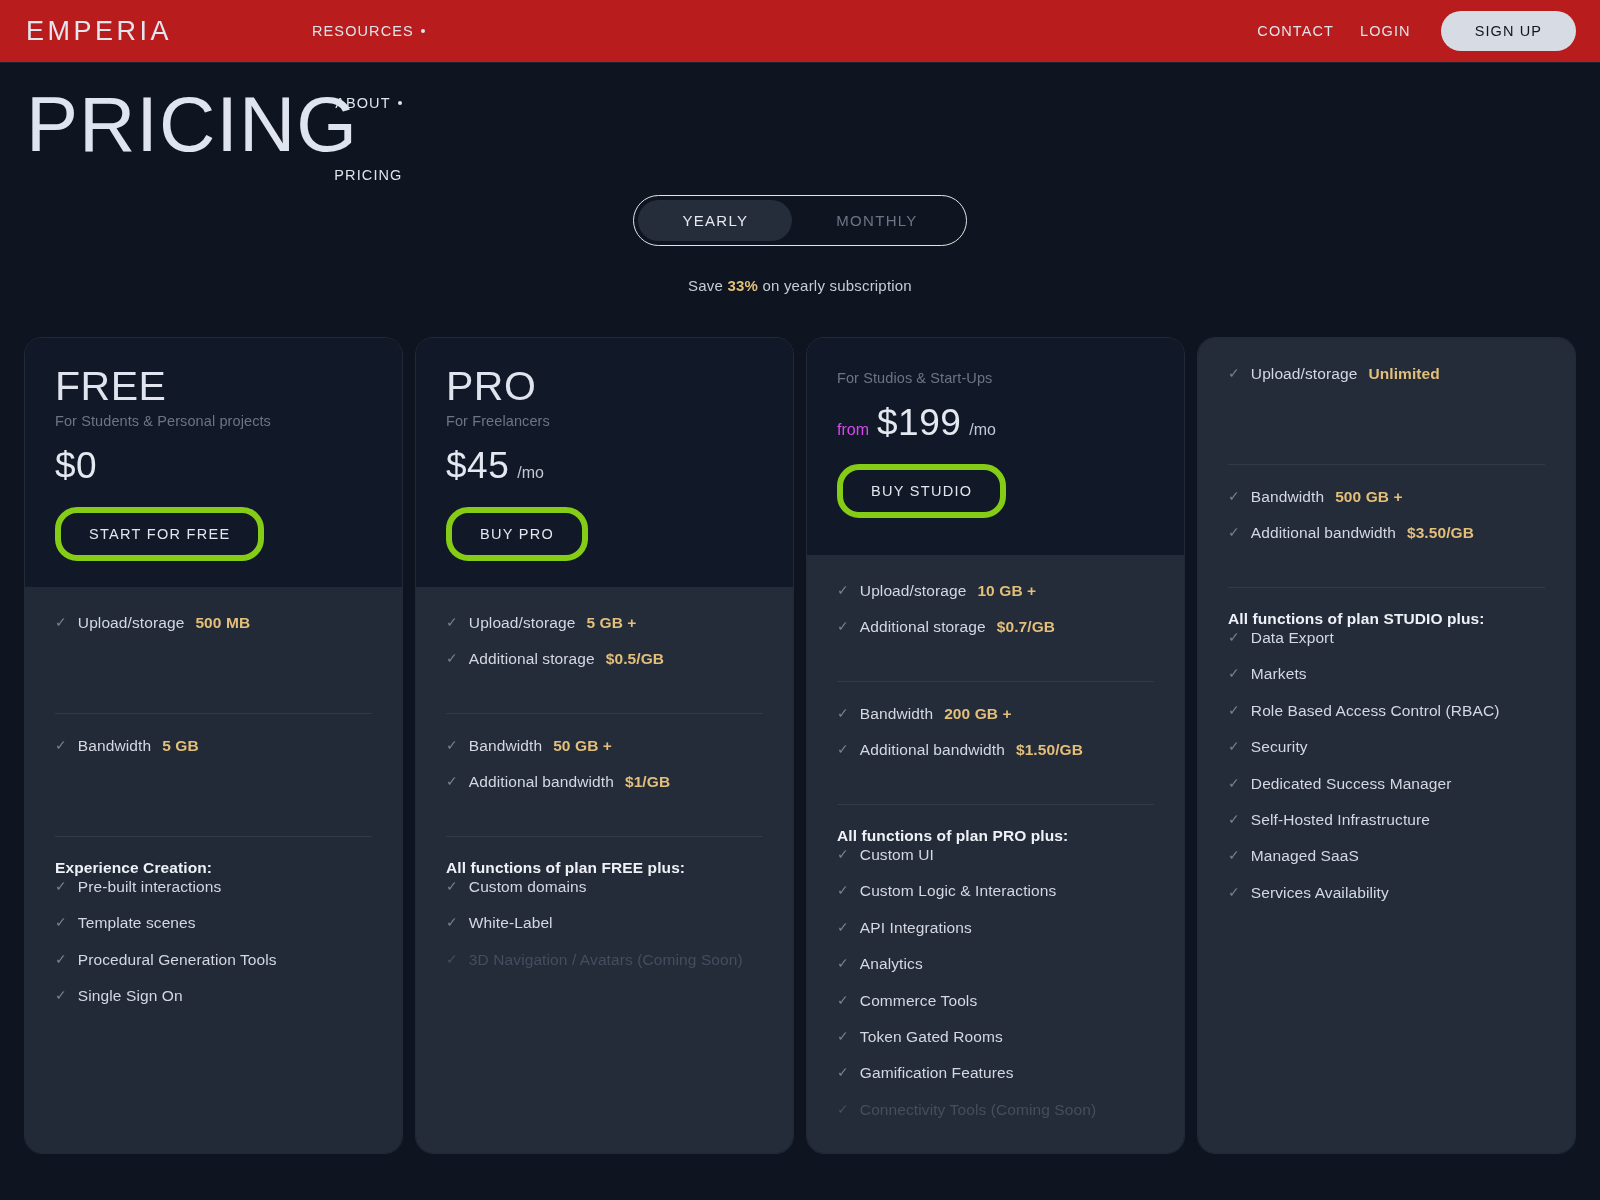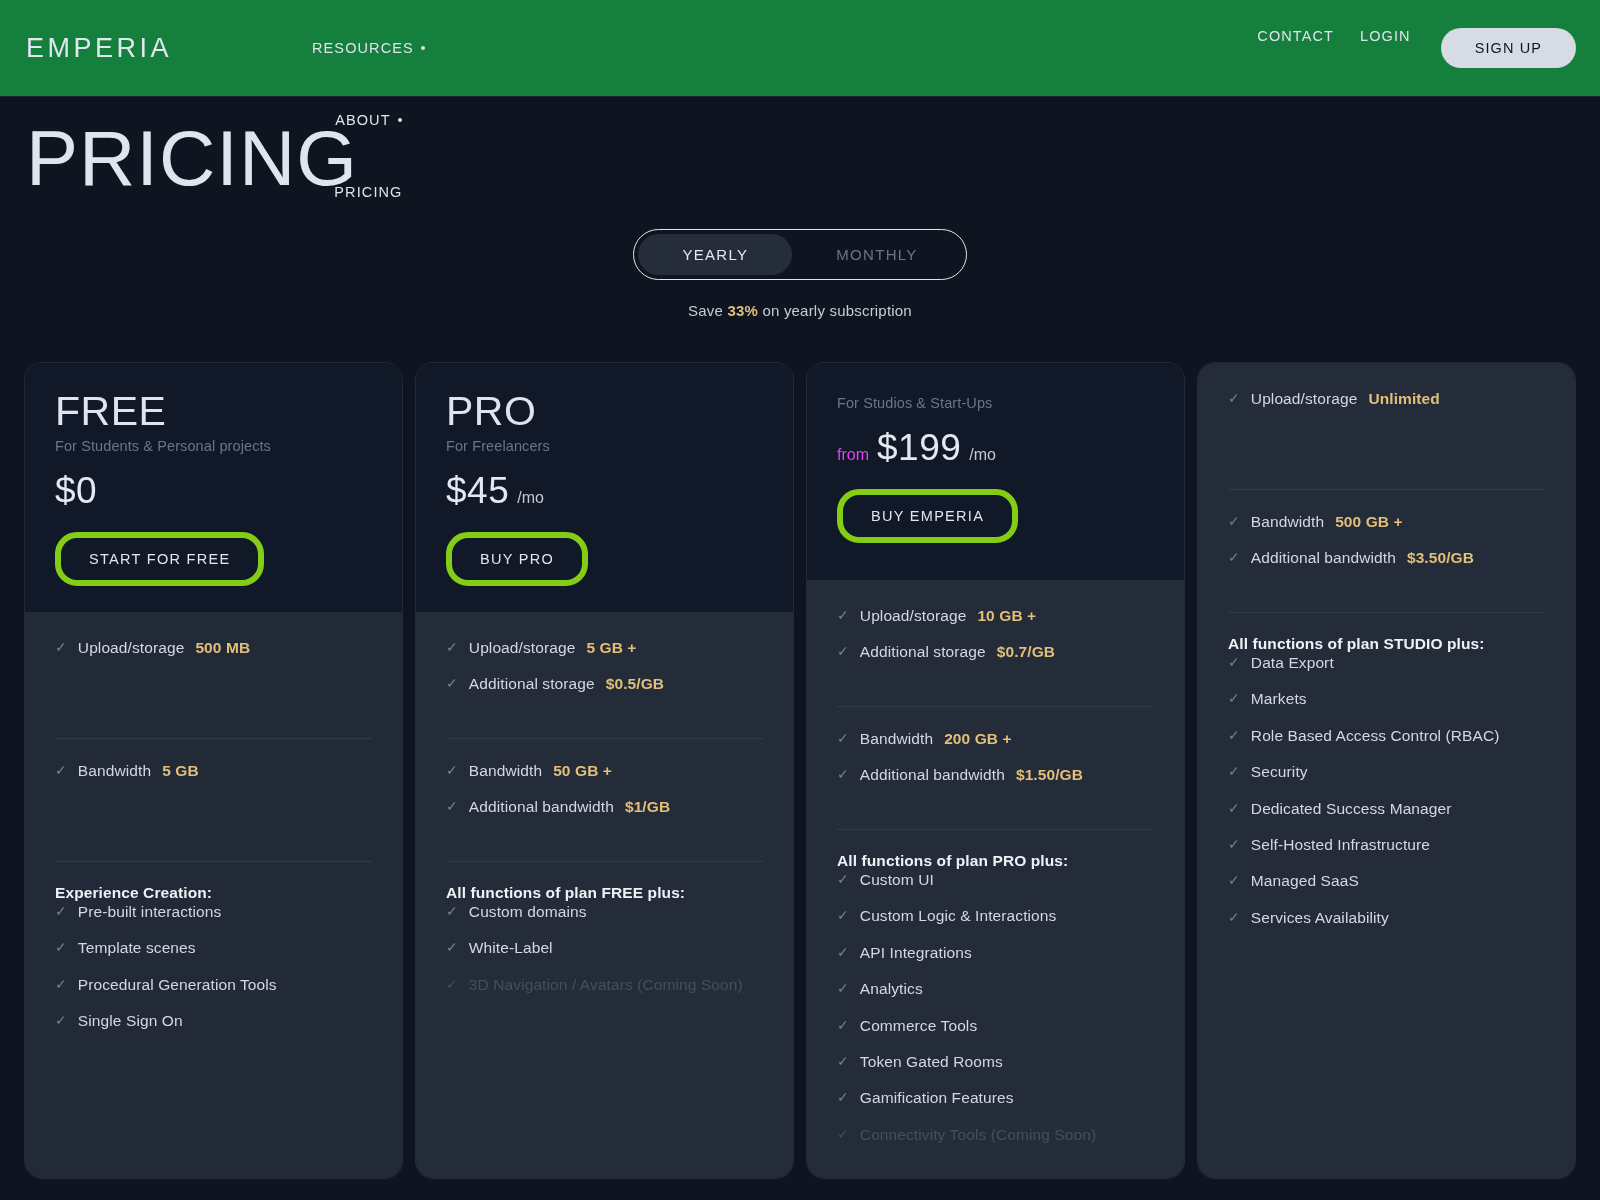--- a/index.html
+++ b/index.html
@@ -9,27 +9,27 @@
     width: 1600px;
     height: 1200px;
     background: #0e1420;
     font-family: "Liberation Sans", sans-serif;
     -webkit-font-smoothing: antialiased;
     overflow: hidden;
   }
 
   
   .nav {
-    height: 97px;
+    height: 63px;
     width: 100%;
     display: flex;
     align-items: center;
     padding: 0 24px 0 26px;
     border-bottom: 1px solid #1c2433;
-    background: #15803d;
+    background: #b91c1c;
     position: relative;
   }
   .logo {
     font-size: 27px;
     letter-spacing: 3.5px;
     color: #e2e6ee;
     font-weight: 400;
     white-space: nowrap;
   }
   .nav-center {
@@ -51,21 +51,21 @@
   }
   .nav-dot {
     width: 4px; height: 4px;
     border-radius: 50%;
     background: #dfe3eb;
     display: inline-block;
   }
   .nav-right {
     margin-left: auto;
     display: flex;
-    align-items: flex-start;
+    align-items: center;
     gap: 26px;
   }
   .btn-signup {
     background: #d7dbe3;
     color: #111722;
     border: none;
     border-radius: 22px;
     padding: 12px 34px;
     font-size: 14.5px;
     letter-spacing: 1.1px;
@@ -107,21 +107,21 @@
     letter-spacing: 1.3px;
     color: #6d7585;
     cursor: pointer;
     user-select: none;
   }
   .toggle-opt.active {
     background: #252c3a;
     color: #e7eaf1;
   }
   .save-note {
-    margin-top: 22px;
+    margin-top: 31px;
     font-size: 15px;
     color: #c7ccd6;
     letter-spacing: .2px;
   }
   .save-note b { color: #e3bf7a; font-weight: 700; }
 
   
   .cards {
     display: flex;
     gap: 12px;
@@ -374,21 +374,21 @@
             <span>3D Navigation / Avatars (Coming Soon)</span>
           </div>
         </div>
       </div>
     </div>
     <div class="card">
       <div class="card-head"><div class="plan-sub">For Studios &amp; Start-Ups</div><div class="price-row">
           <span class="price-from">from</span>
           <span class="price">$199</span>
           <span class="price-per">/mo</span>
-        </div><button class="cta">BUY EMPERIA</button></div>
+        </div><button class="cta">BUY STUDIO</button></div>
       <div class="card-body">
         <div class="quota-block">
           <div class="feat">
             <span class="chk">✓</span>
             <span>Upload/storage </span>
             <b>10 GB +</b>
           </div>
           <div class="feat">
             <span class="chk">✓</span>
             <span>Additional storage </span>

